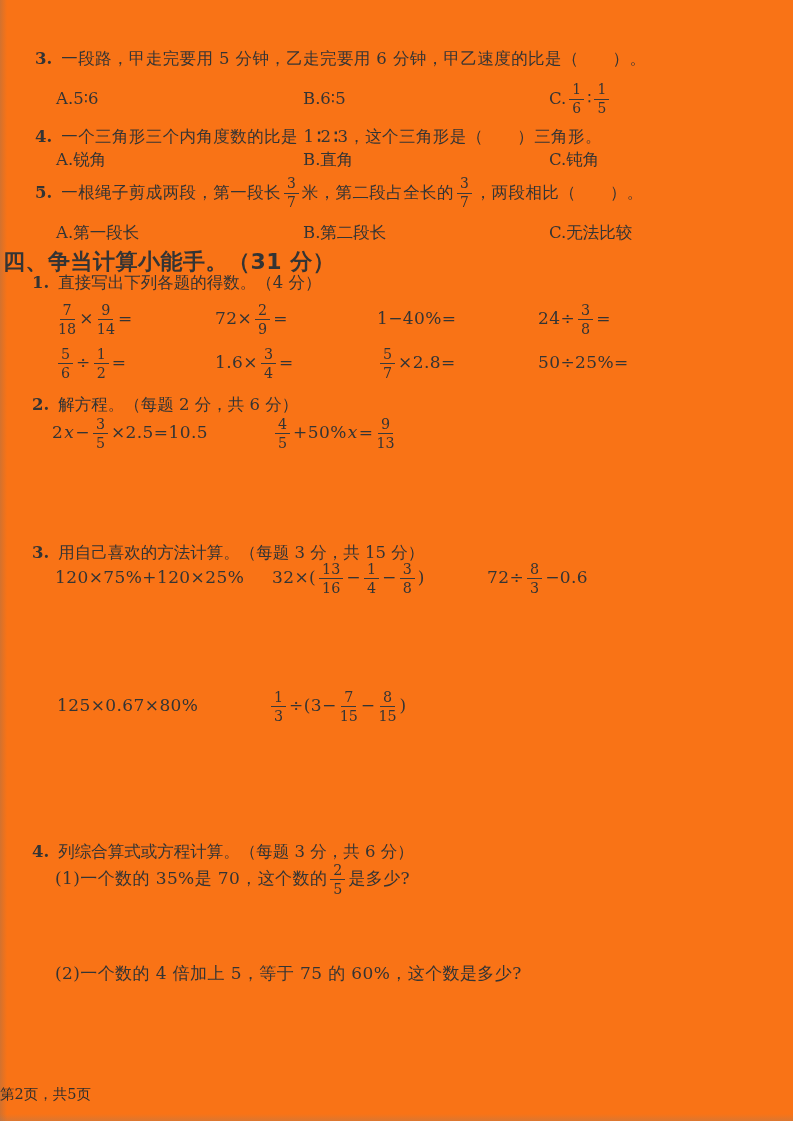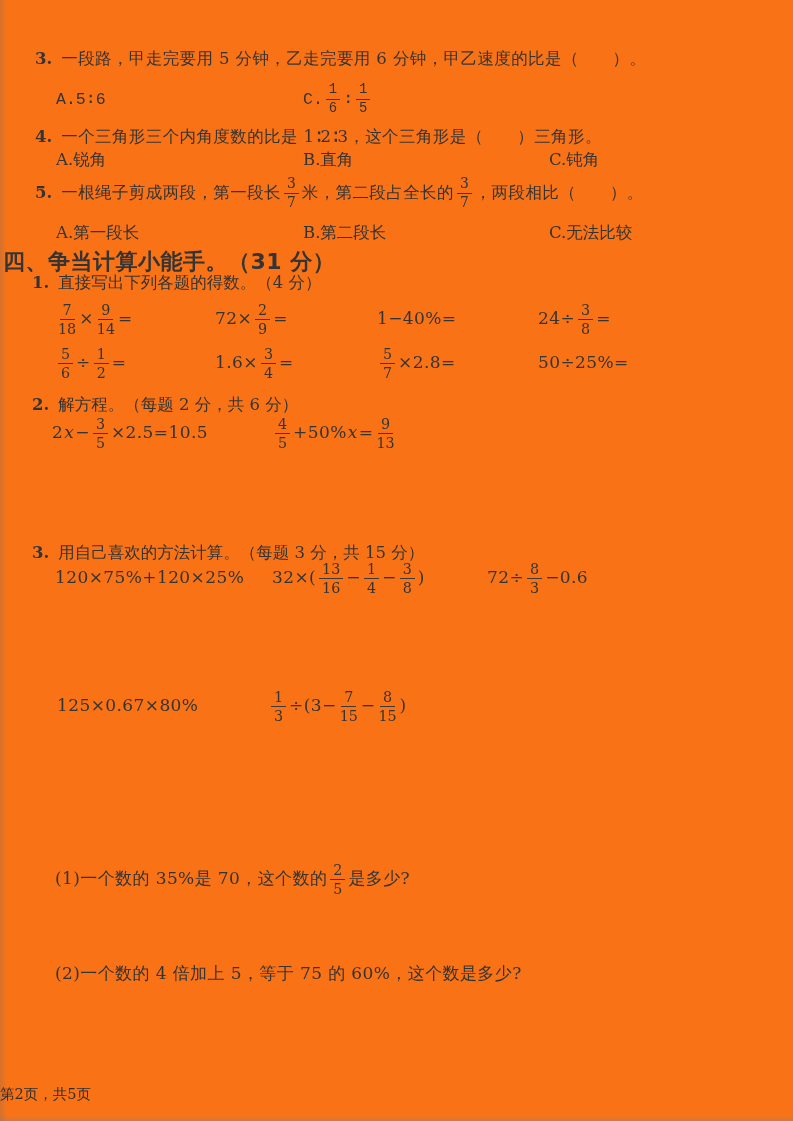--- a/index.html
+++ b/index.html
@@ -18,21 +18,21 @@
   .qnum, .inum { font-weight:bold; margin-right:9px; }
   .row { display:flex; align-items:baseline; white-space:nowrap; font-size:17px; letter-spacing:.4px; }
   .math { letter-spacing:.4px; }
   .mvar { font-style:italic; padding:0 1px; }
   .frac { display:inline-flex; flex-direction:column; align-items:center;
     vertical-align:middle; margin:0 3px; line-height:1.15; font-size:.84em; letter-spacing:0; }
   .frac .num { padding:0 3px 1px; border-bottom:1px solid #3a3a3a; }
   .frac .den { padding-top:1px; }
 
   .b-q3  { top:48px;  left:35px; }
-  .b-q3o { top:82px;  left:56px; display:flex; align-items:baseline;font-family:Liberation Mono, monospace; }
+  .b-q3o { top:82px;  left:56px; display:flex; align-items:baseline; }
   .b-q4  { top:126px; left:35px; }
   .b-q4o { top:149px; left:56px; display:flex; align-items:baseline; }
   .b-q5  { top:176px; left:35px; }
   .b-q5o { top:222px; left:56px; display:flex; align-items:center; }
   .opt:nth-child(1) { width:247px; }
   .opt:nth-child(2) { width:246px; }
 
   .b-sec { top:247px; left:3px; font-family:"DejaVu Sans","Liberation Sans",sans-serif;
            font-weight:bold; font-size:22px; letter-spacing:.5px; }
   .b-i1  { top:272px; left:32px; }
@@ -61,20 +61,21 @@
 
 <div class="page">
   <div class="edge-left"></div>
   <div class="edge-bottom"></div>
 
   <div class="abs b-q3">
     <span class="qnum">3.</span><span class="math">一段路，甲走完要用 5 分钟，乙走完要用 6 分钟，甲乙速度的比是（　　）。</span>
   </div>
   <div class="abs b-q3o">
     <span class="opt">A.5∶6</span>
+    <span class="opt">B.6∶5</span>
     <span class="opt">C.<span class="frac">
           <span class="num">1</span>
           <span class="den">6</span>
         </span>∶<span class="frac">
           <span class="num">1</span>
           <span class="den">5</span>
         </span></span>
   </div>
 
   <div class="abs b-q4">
@@ -187,20 +188,23 @@
           <span class="den">3</span>
         </span>÷(3−<span class="frac">
           <span class="num">7</span>
           <span class="den">15</span>
         </span>−<span class="frac">
           <span class="num">8</span>
           <span class="den">15</span>
         </span>)</span>
   </div>
 
+  <div class="abs b-i4">
+    <span class="inum">4.</span><span>列综合算式或方程计算。（每题 3 分，共 6 分）</span>
+  </div>
   <div class="abs b-p1">
     <span class="math">(1)一个数的 35%是 70，这个数的<span class="frac">
           <span class="num">2</span>
           <span class="den">5</span>
         </span>是多少?</span>
   </div>
   <div class="abs b-p2">
     <span class="math">(2)一个数的 4 倍加上 5，等于 75 的 60%，这个数是多少?</span>
   </div>
 

